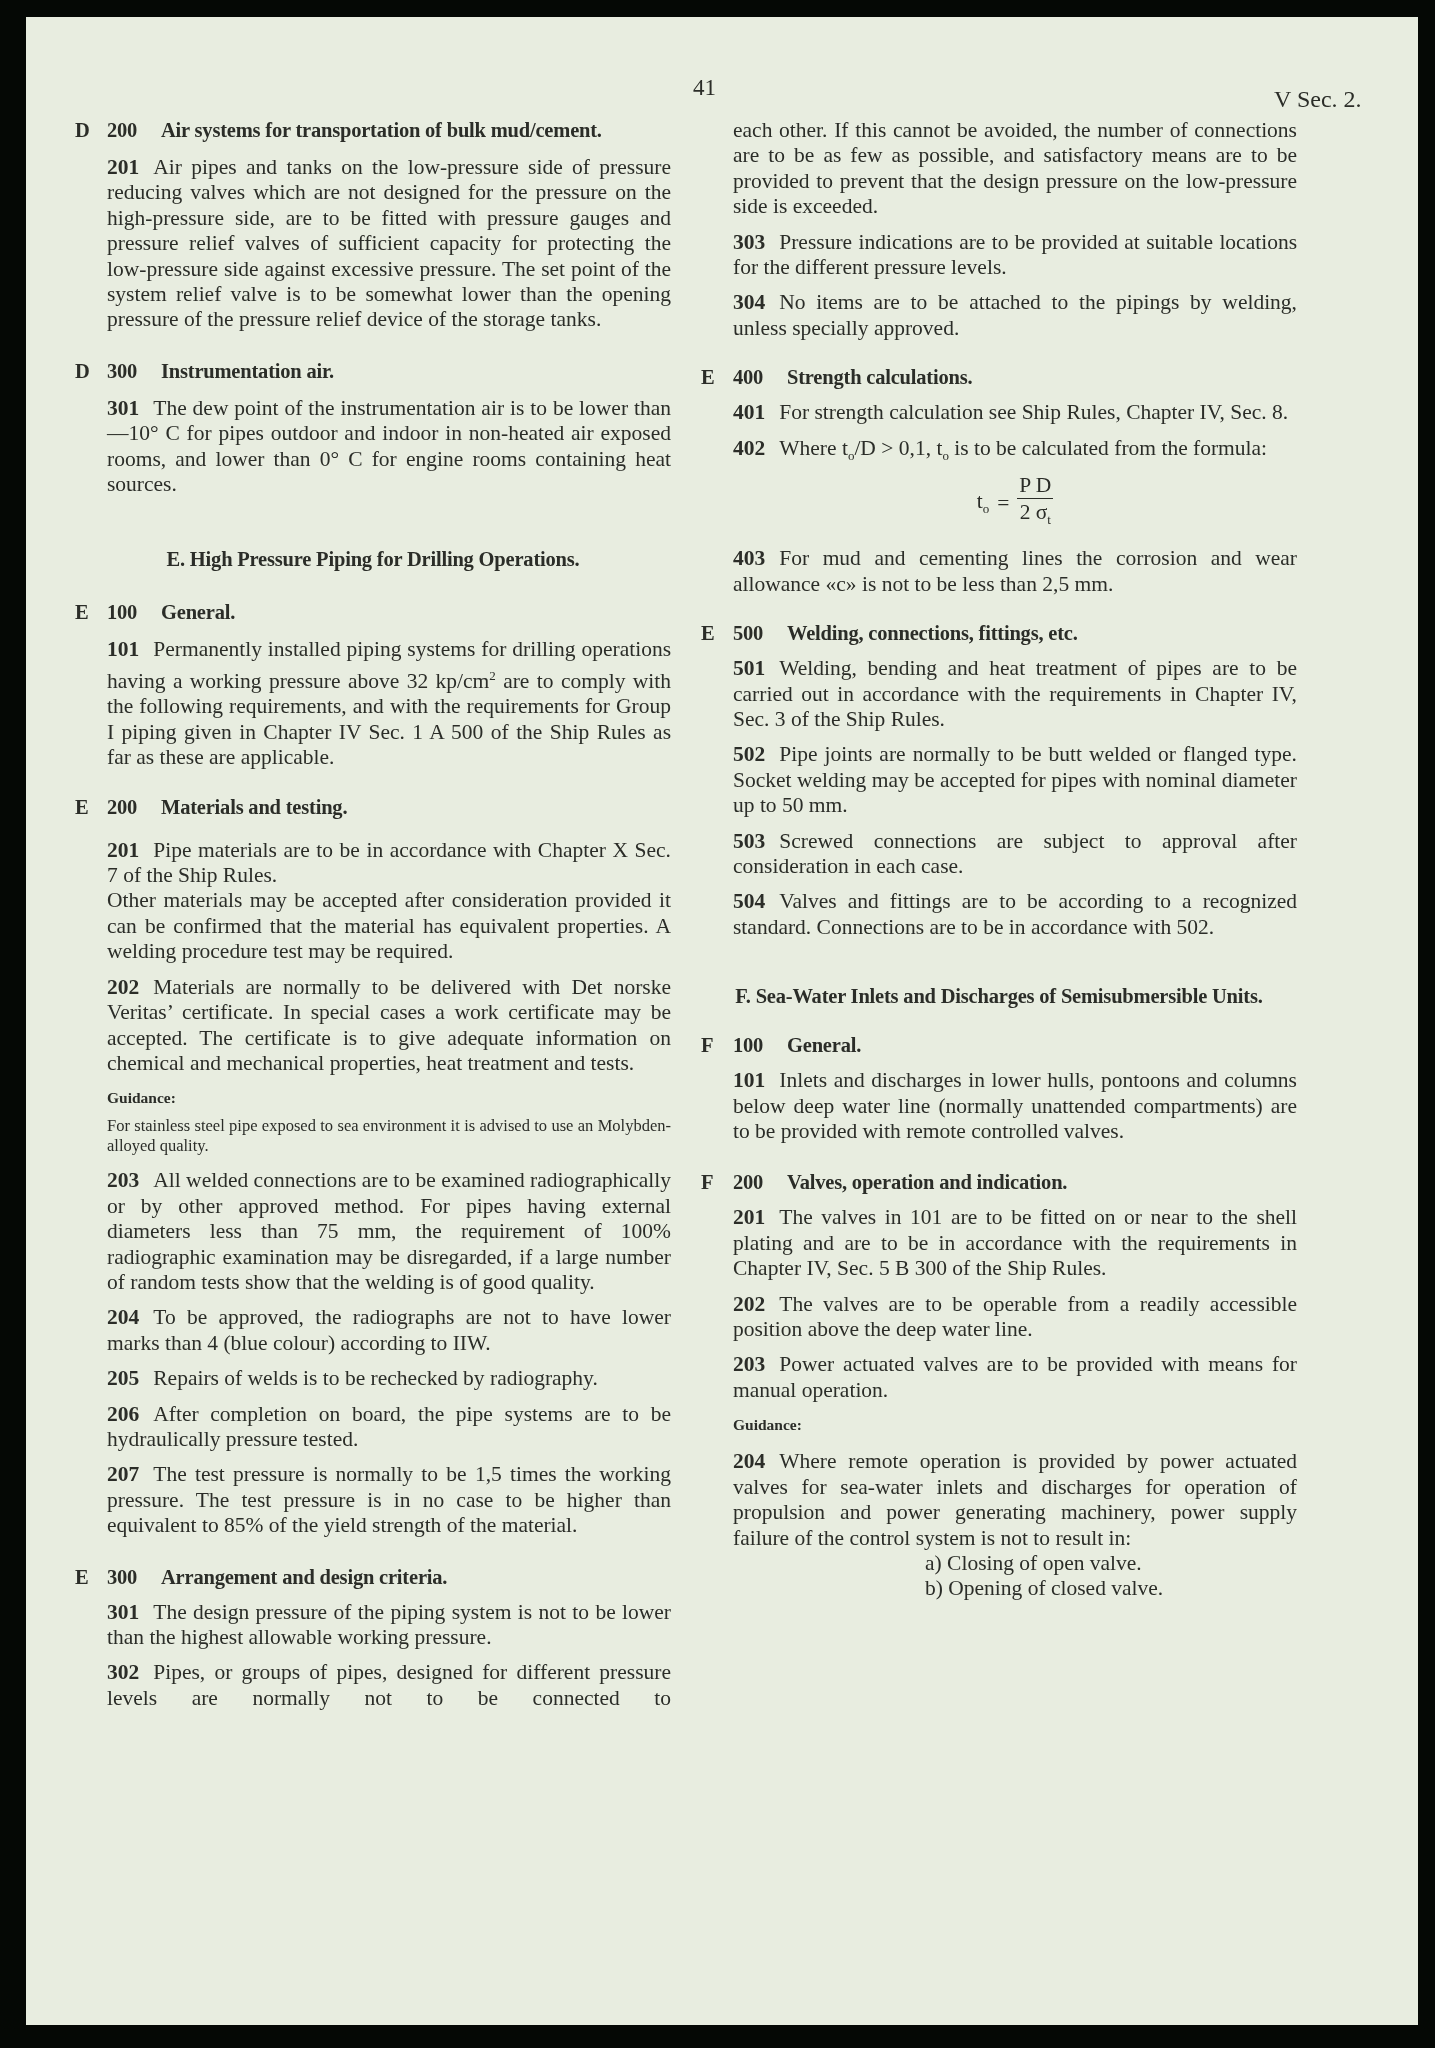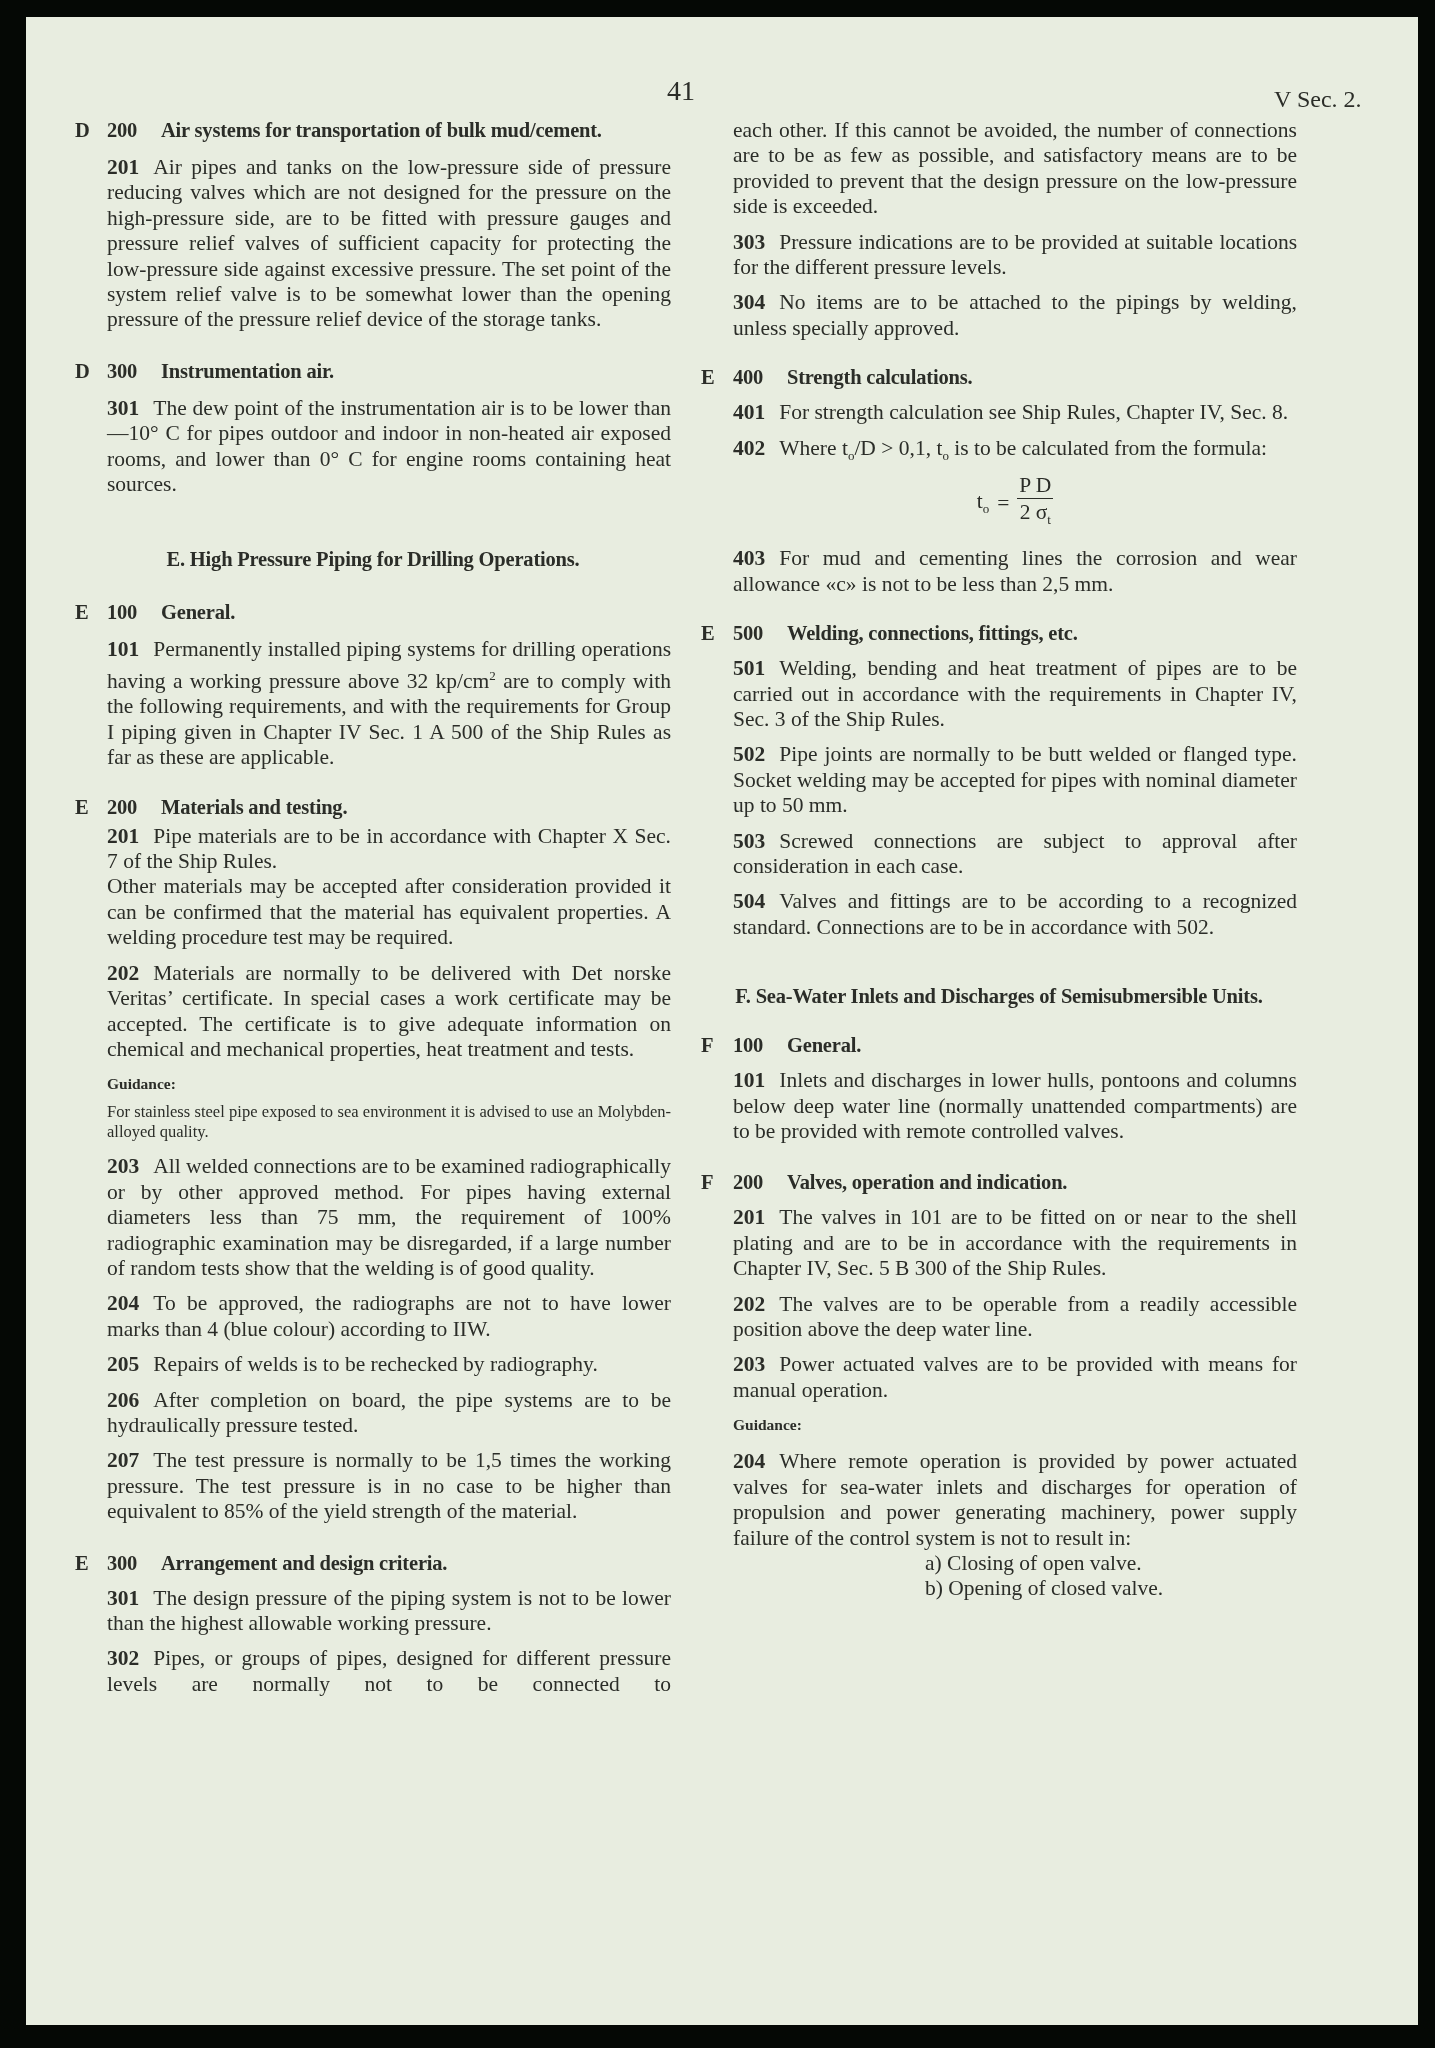--- a/index.html
+++ b/index.html
@@ -6,21 +6,21 @@
   body {
     width: 1435px; height: 2048px; background: #050805;
     position: relative; overflow: hidden;
     font-family: "Liberation Serif", "DejaVu Serif", serif;
     color: #2b2d28;
   }
   .paper {
     position: absolute; left: 26px; top: 17px; width: 1392px; height: 2008px;
     background: #e8ede0;
   }
-  .hdr-num { position: absolute; left: 641px; top: 58px; font-size: 28px; }
+  .hdr-num { position: absolute; left: 667px; top: 58px; font-size: 23px; }
   .hdr-sec { position: absolute; left: 1248px; top: 69px; font-size: 24px; }
 
   .col { position: absolute; top: 118px; }
   .col.left { left: 75px; width: 596px; }
   .col.right { left: 701px; width: 596px; }
 
   .sub-head {
     font-weight: bold; font-size: 20.5px; line-height: 25px;
     display: flex; letter-spacing: -0.2px;
   }
@@ -84,21 +84,21 @@
   </div>
   <p class="para" style="margin-top:12px;margin-bottom:0">
     <span class="pnum">101</span><span>Permanently installed piping systems for drilling operations having a working pressure above 32 kp/cm</span><sup>2</sup><span> are to comply with the following requirements, and with the requirements for Group I piping given in Chapter IV Sec. 1 A 500 of the Ship Rules as far as these are applicable.</span>
   </p>
 
   <div class="sub-head" style="margin-top:24px">
     <span class="letter">E</span>
     <span class="num">200</span>
     <span>Materials and testing.</span>
   </div>
-  <p class="para" style="margin-top:4px;margin-bottom:0">
+  <p class="para" style="margin-top:18px;margin-bottom:0">
     <span class="pnum">201</span><span>Pipe materials are to be in accordance with Chapter X Sec. 7 of the Ship Rules.</span>
   </p>
   <p class="para cont" style="margin-bottom:0">Other materials may be accepted after consideration provided it can be confirmed that the material has equivalent properties. A welding procedure test may be required.</p>
   <p class="para" style="margin-top:10px;margin-bottom:0">
     <span class="pnum">202</span><span>Materials are normally to be delivered with Det norske Veritas’ certificate. In special cases a work certificate may be accepted. The certificate is to give adequate information on chemical and mechanical properties, heat treatment and tests.</span>
   </p>
   <div class="guid-label" style="margin-top:12px">Guidance:</div>
   <div class="guid-text" style="margin-top:8px">For stainless steel pipe exposed to sea environment it is advised to use an Molybden-alloyed quality.</div>
   <p class="para" style="margin-top:12px;margin-bottom:0">
     <span class="pnum">203</span><span>All welded connections are to be examined radiographically or by other approved method. For pipes having external diameters less than 75 mm, the requirement of 100% radiographic examination may be disregarded, if a large number of random tests show that the welding is of good quality.</span>

